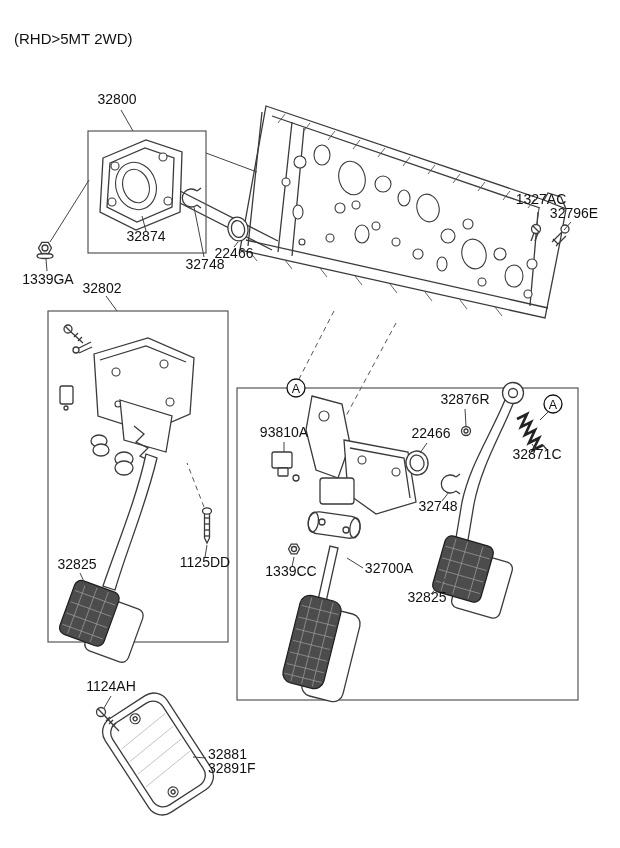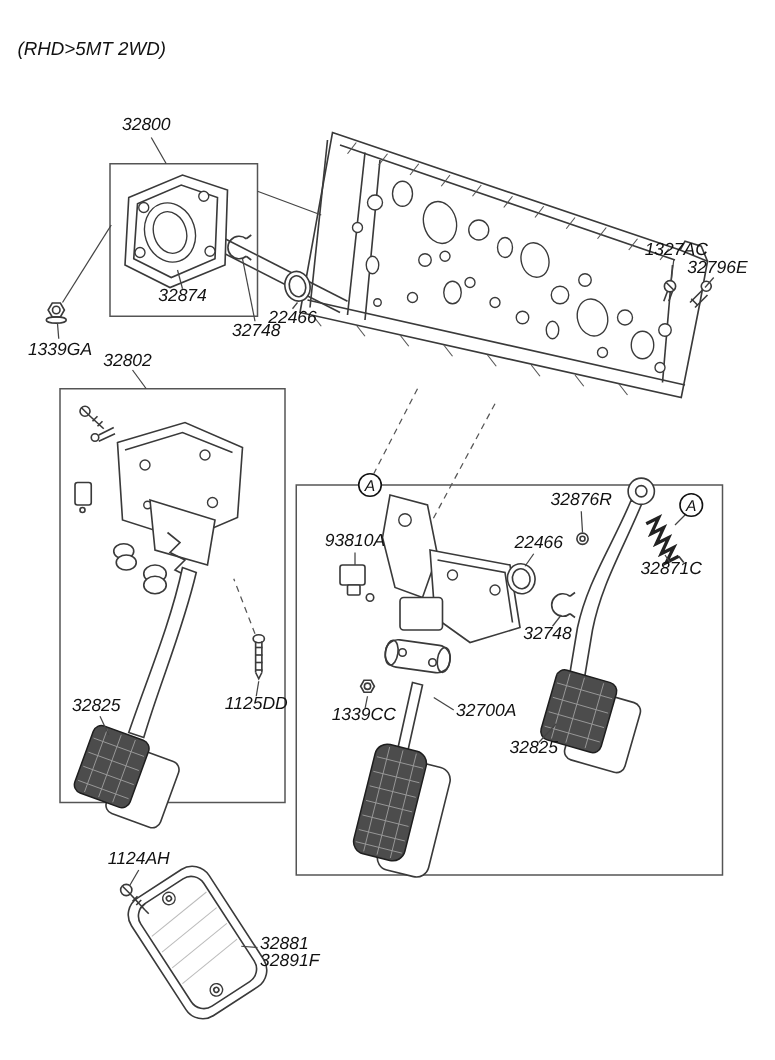--- a/index.html
+++ b/index.html
@@ -1,17 +1,17 @@
 <!DOCTYPE html>
 <html><head>
 <meta charset="utf-8">
 <style>
   html,body{margin:0;padding:0;background:#ffffff;}
   .canvas{position:relative;width:620px;height:848px;background:#fff;overflow:hidden;
-          font-family:"Liberation Sans","DejaVu Sans",sans-serif;font-style:italic;}
+          font-family:"Liberation Sans","DejaVu Sans",sans-serif;}
   svg{display:block;}
   text.callout{font-family:"Liberation Sans","DejaVu Sans",sans-serif;font-size:14px;fill:#111;}
   text.variant{font-size:15px;}
   text.viewmark{font-size:12.5px;fill:#111;}
   .thin{stroke:#444;stroke-width:1;fill:none;}
   .part{stroke:#3a3a3a;stroke-width:1.3;fill:none;}
   .partw{stroke:#3a3a3a;stroke-width:1.3;fill:#ffffff;}
   .dark{fill:#4c4c4c;stroke:#1e1e1e;stroke-width:1.2;}
   .gridl{stroke:#9a9a9a;stroke-width:0.7;}
   .box{fill:none;stroke:#555;stroke-width:1.2;}

